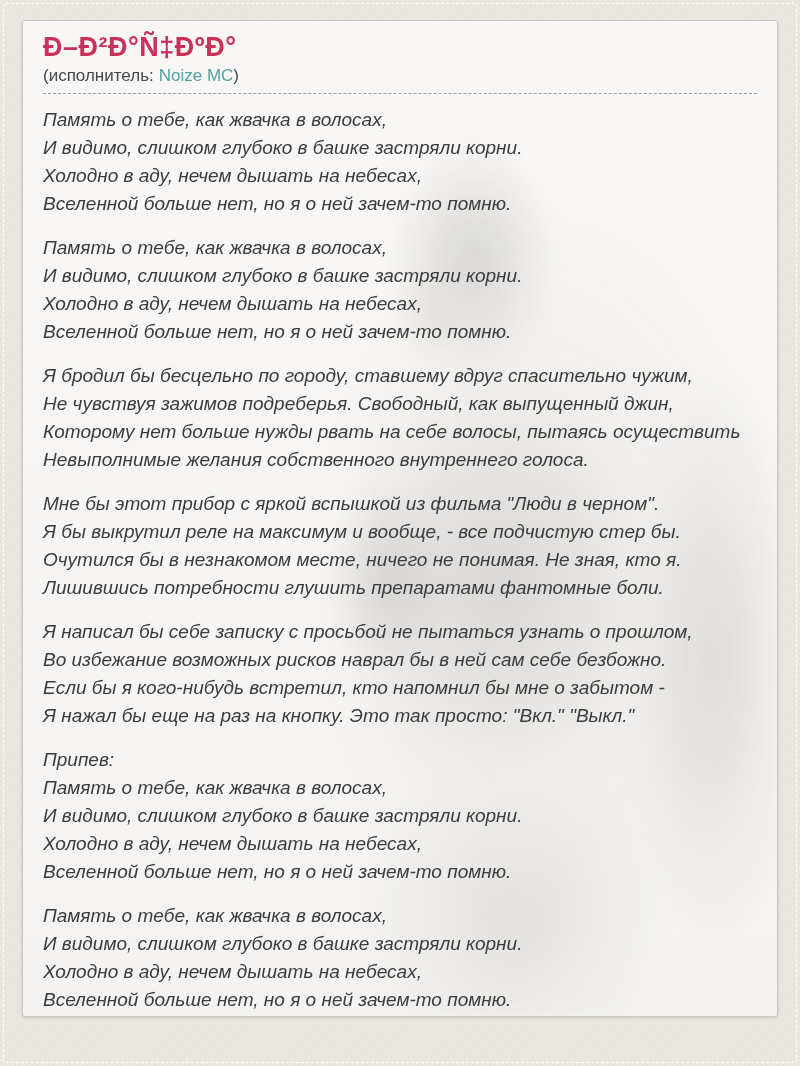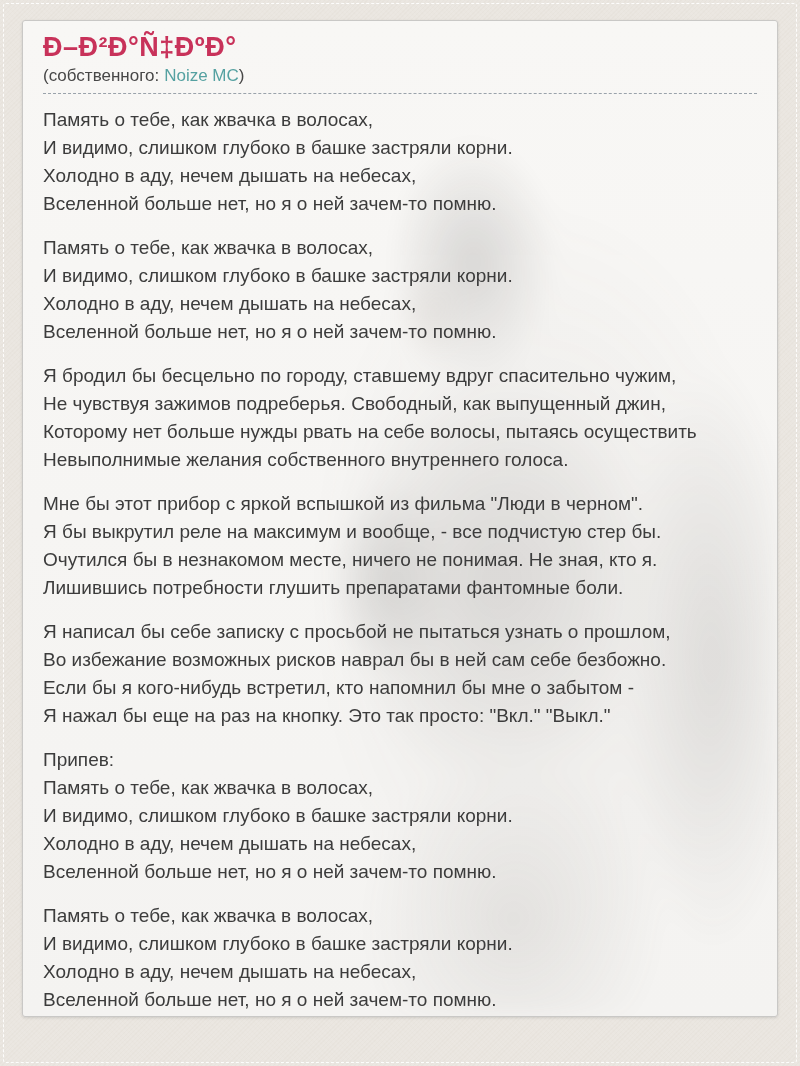--- a/index.html
+++ b/index.html
@@ -65,33 +65,33 @@
     color: var(--link-color, #55a1a1);
     text-decoration: none;
     margin-left: 5px;
     cursor: pointer;
   }
   .lyrics {
     padding-top: 12px;
     font-size: 19px; line-height: 28px;
     color: var(--text-color, #3c3c3c);
   }
-  .lyrics p { margin: 0 0 16px 0; }
+  .lyrics p { margin: 0 0 16px 0; font-style: italic; }
 </style>
 </head>
 <body>
 
 <div class="page">
   <div class="stitch-frame"></div>
   <div class="card">
     <div class="photo-watermark"></div>
     <div class="content">
       <h1 class="song-title">Ð–Ð²Ð°Ñ‡ÐºÐ°</h1>
       <div class="performer-line">
-        <span>(собственного:</span><a class="artist-link" href="#">Noize MC</a><span>)</span>
+        <span>(исполнитель:</span><a class="artist-link" href="#">Noize MC</a><span>)</span>
       </div>
       <div class="lyrics">
           <p>Память о тебе, как жвачка в волосах,<br>И видимо, слишком глубоко в башке застряли корни.<br>Холодно в аду, нечем дышать на небесах,<br>Вселенной больше нет, но я о ней зачем-то помню.</p>
           <p>Память о тебе, как жвачка в волосах,<br>И видимо, слишком глубоко в башке застряли корни.<br>Холодно в аду, нечем дышать на небесах,<br>Вселенной больше нет, но я о ней зачем-то помню.</p>
           <p>Я бродил бы бесцельно по городу, ставшему вдруг спасительно чужим,<br>Не чувствуя зажимов подреберья. Свободный, как выпущенный джин,<br>Которому нет больше нужды рвать на себе волосы, пытаясь осуществить<br>Невыполнимые желания собственного внутреннего голоса.</p>
           <p>Мне бы этот прибор с яркой вспышкой из фильма "Люди в черном".<br>Я бы выкрутил реле на максимум и вообще, - все подчистую стер бы.<br>Очутился бы в незнакомом месте, ничего не понимая. Не зная, кто я.<br>Лишившись потребности глушить препаратами фантомные боли.</p>
           <p>Я написал бы себе записку с просьбой не пытаться узнать о прошлом,<br>Во избежание возможных рисков наврал бы в ней сам себе безбожно.<br>Если бы я кого-нибудь встретил, кто напомнил бы мне о забытом -<br>Я нажал бы еще на раз на кнопку. Это так просто: "Вкл." "Выкл."</p>
           <p>Припев:<br>Память о тебе, как жвачка в волосах,<br>И видимо, слишком глубоко в башке застряли корни.<br>Холодно в аду, нечем дышать на небесах,<br>Вселенной больше нет, но я о ней зачем-то помню.</p>
           <p>Память о тебе, как жвачка в волосах,<br>И видимо, слишком глубоко в башке застряли корни.<br>Холодно в аду, нечем дышать на небесах,<br>Вселенной больше нет, но я о ней зачем-то помню.</p>
         </div>

